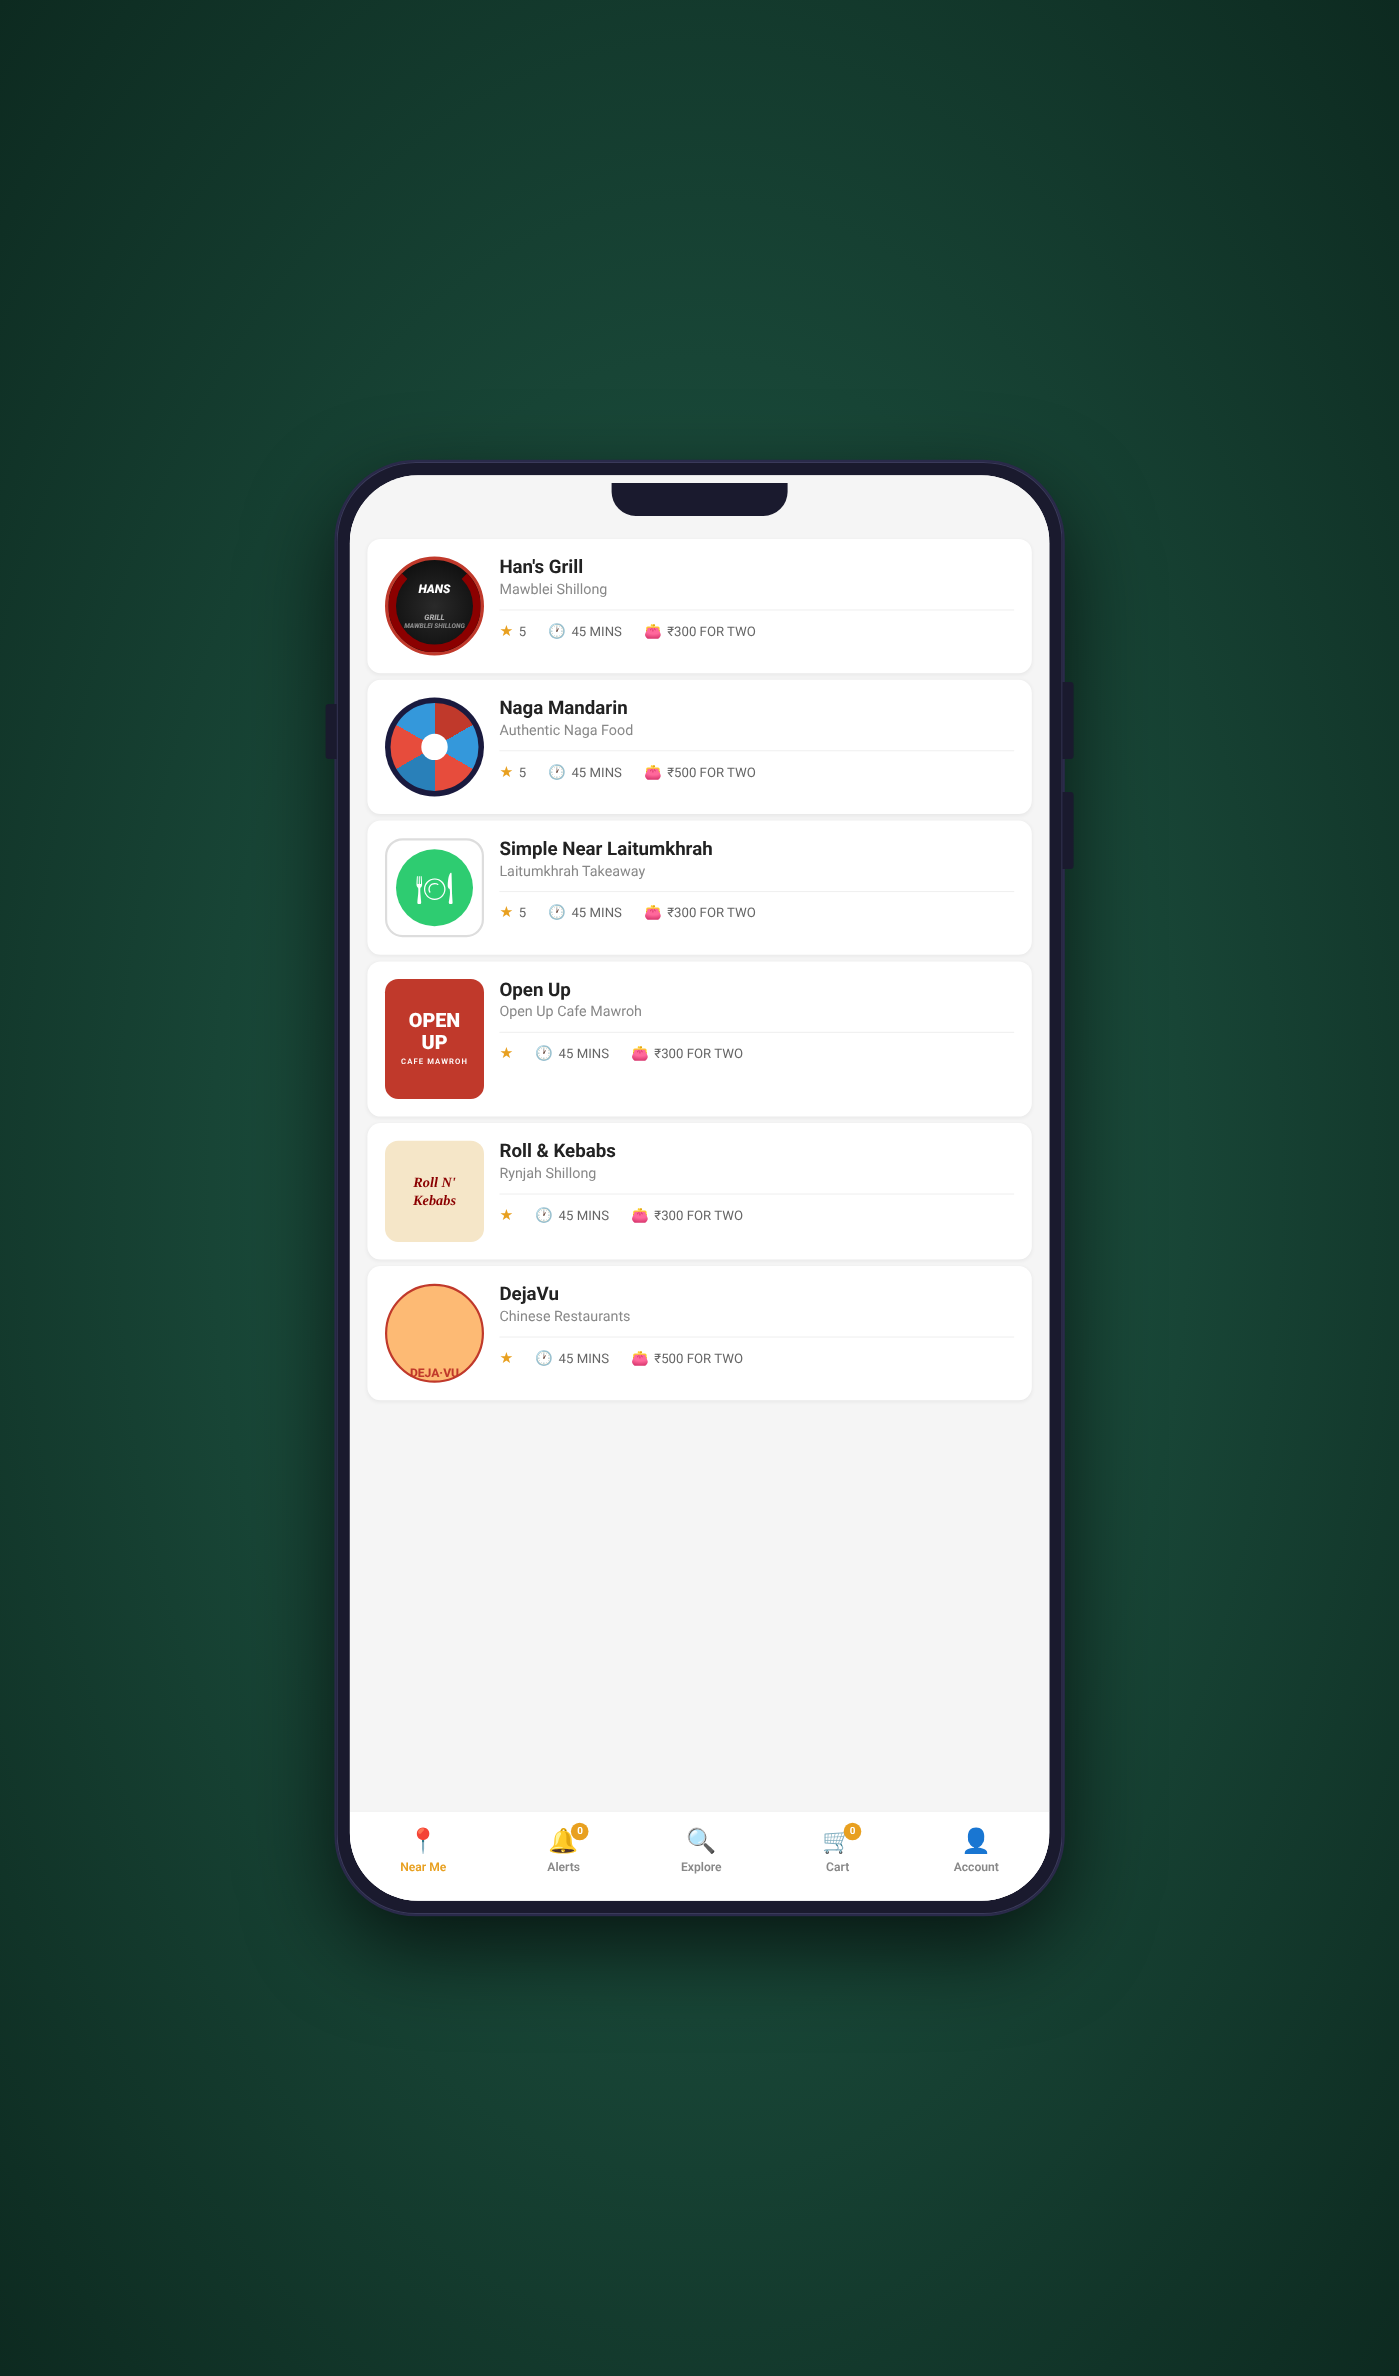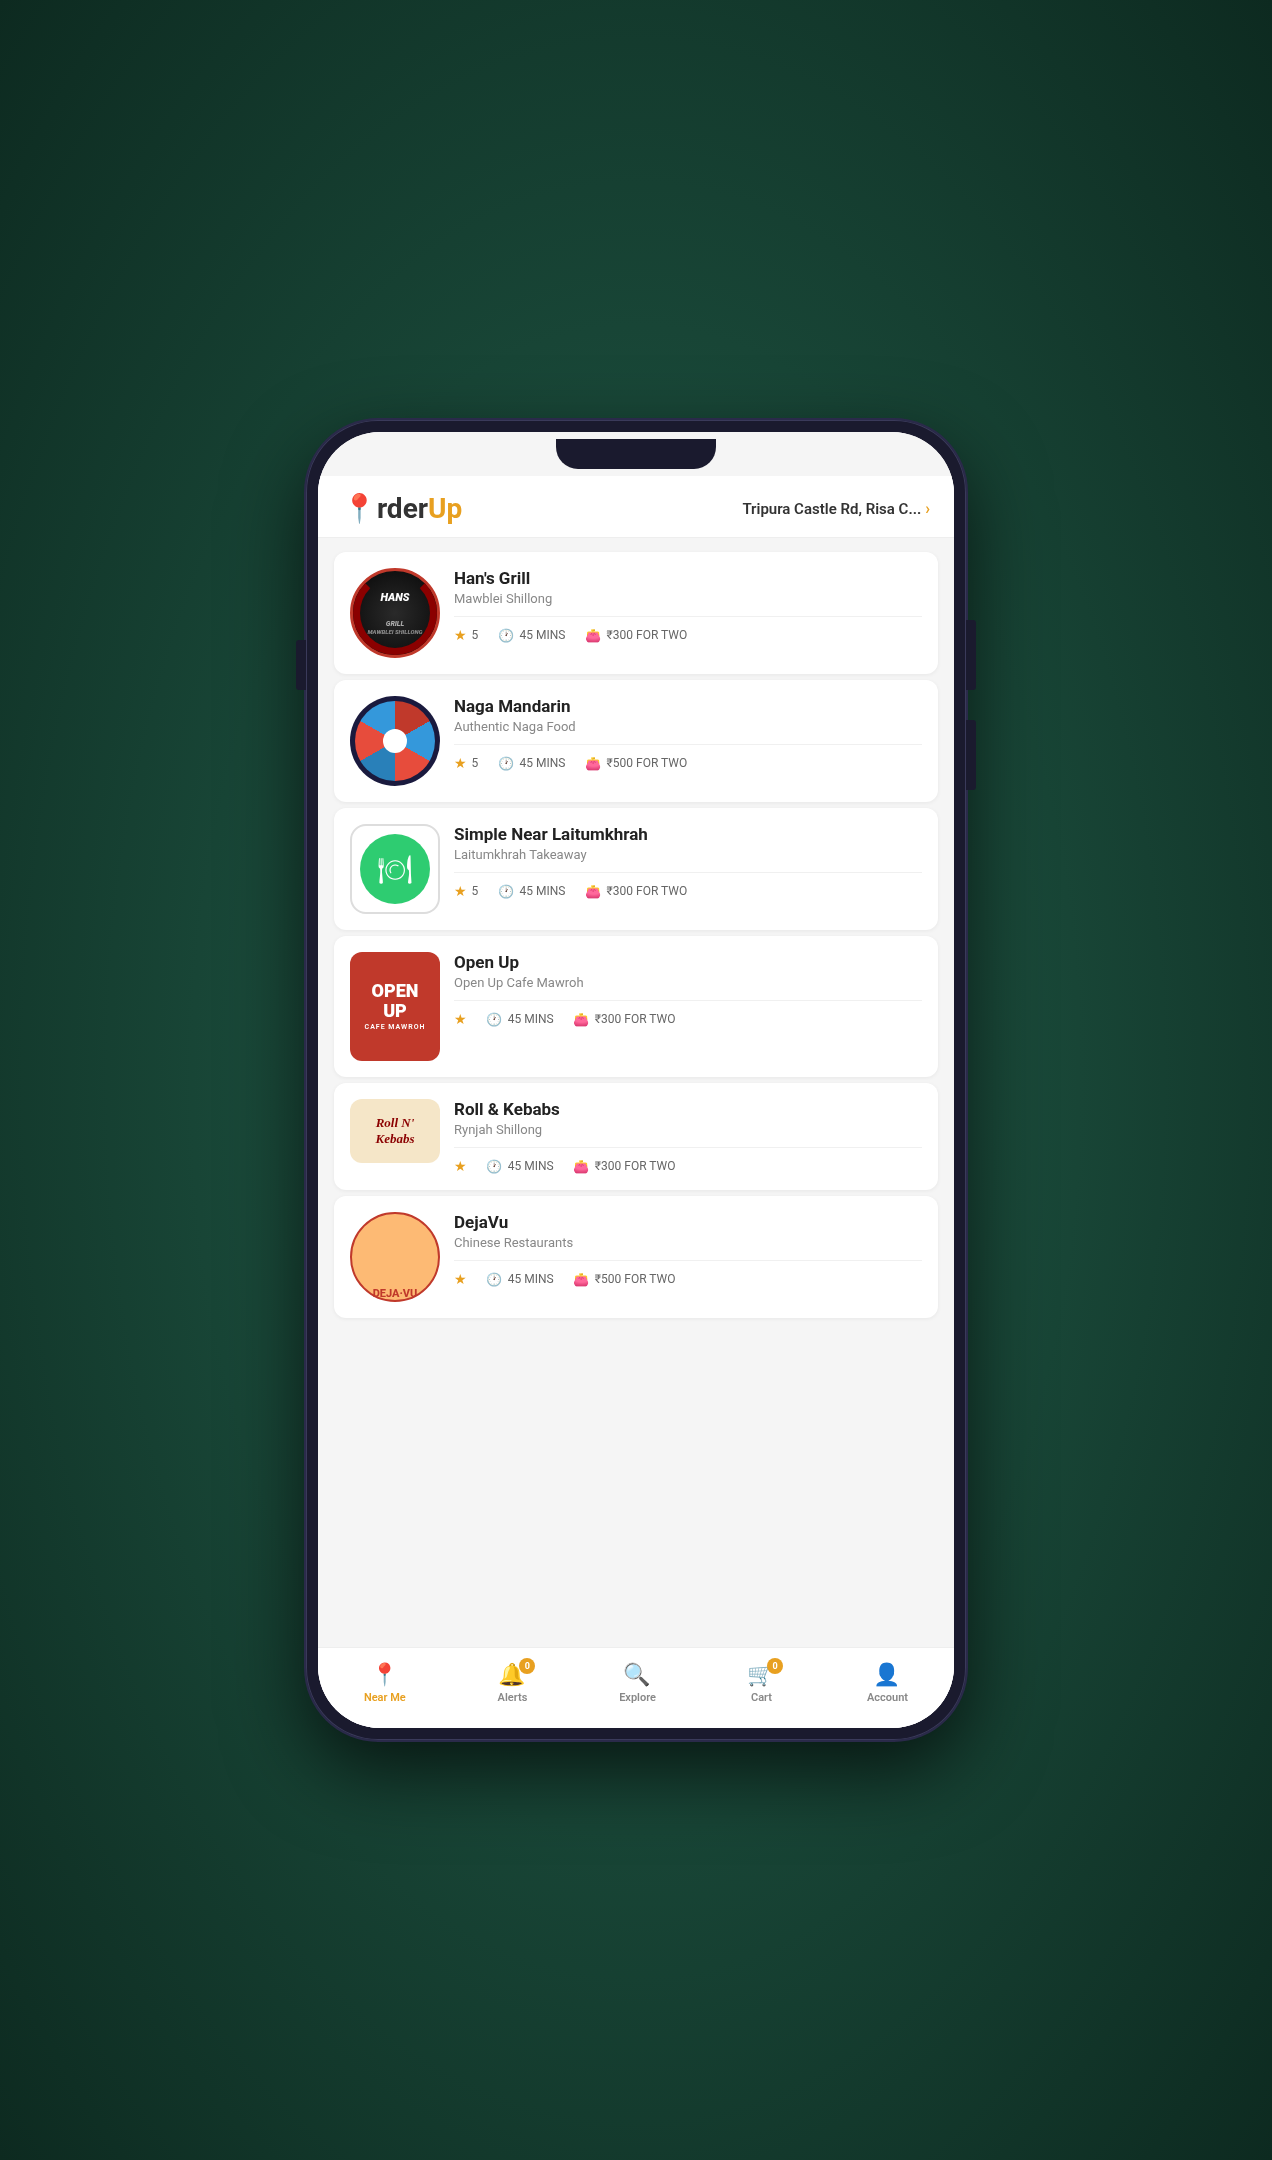--- a/index.html
+++ b/index.html
@@ -238,21 +238,21 @@
     }
     .logo-openup .sub {
       font-size: 7px;
       font-weight: 600;
       letter-spacing: 1px;
       margin-top: 4px;
     }
     .logo-roll {
       background: #f5e6c8;
       width: 90px;
-      height: 64px;
+      height: 92px;
       border-radius: 12px;
       display: flex;
       align-items: center;
       justify-content: center;
       font-family: serif;
       font-size: 13px;
       font-weight: 700;
       color: #8B0000;
       text-align: center;
       font-style: italic;
@@ -379,29 +379,20 @@
 <div class="phone-outer">
   <div class="side-btn-left"></div>
   <div class="side-btn-right1"></div>
   <div class="side-btn-right2"></div>
   <div class="phone-inner">
     <div class="notch-bar">
       <div class="notch"></div>
     </div>
     <div class="screen-content">
 
-      <div class="header">
-        <div class="logo">
-          <span class="logo-pin">📍<span style="color:#333">rder</span></span><span class="logo-up">Up</span>
-        </div>
-        <div class="location-btn">
-          <span>Tripura Castle Rd, Risa C...</span>
-          <span class="chevron">›</span>
-        </div>
-      </div>
 
 
       <div class="restaurant-list">
 
         <div class="restaurant-card">
           <div class="logo-hans">
             <div class="logo-hans-text">
               <div style="font-size:11px;font-weight:900;color:#fff;">HANS</div>
               <div style="font-size:7px;color:#aaa;margin-top:16px;">GRILL</div>
               <div style="font-size:6px;color:#888;">MAWBLEI SHILLONG</div>

